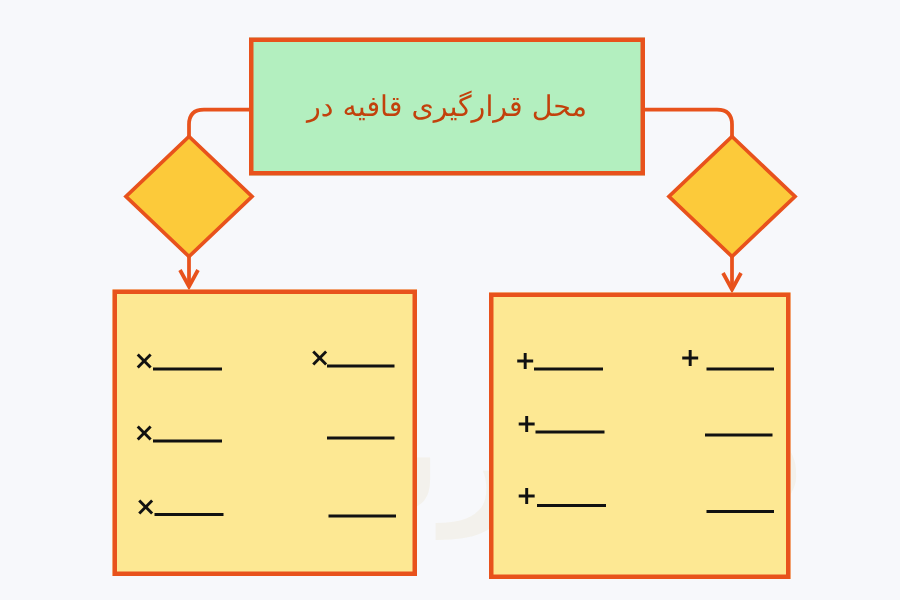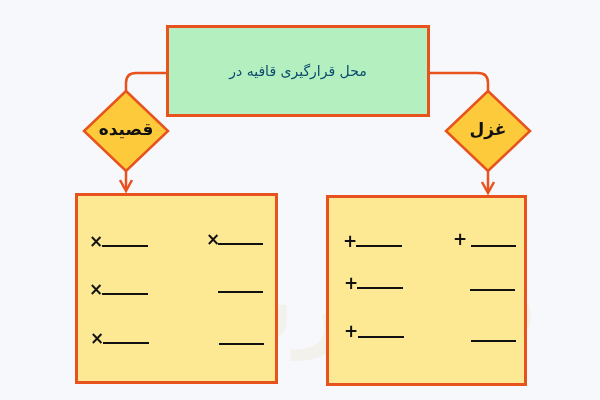--- a/index.html
+++ b/index.html
@@ -13,21 +13,21 @@
     svg.connectors { position: absolute; left: 0; top: 0; width: 600px; height: 400px; pointer-events: none; }
 
     .title-box {
       position: absolute; left: 166px; top: 25px; width: 258px; height: 86px;
       background: #b3efbf;
       border: 3px solid #e8521c;
       display: flex; flex-direction: column; align-items: center; justify-content: center;
       direction: rtl;
     }
     .title-line {
-      font-size: 14px; color: #0c4a6e; line-height: 28px; text-align: right; white-space: nowrap;
+      font-size: 19px; color: #c2410c; line-height: 28px; text-align: right; white-space: nowrap;
     }
 
     .diamond-label {
       position: absolute; font-size: 17px; font-weight: bold; color: #111;
       direction: rtl; text-align: center; width: 80px;
     }
 
     .box {
       position: absolute; background: #fde893;
       border: 3px solid #e8521c;
@@ -69,22 +69,20 @@
     <line x1="126" y1="171" x2="126" y2="190" stroke="#e8521c" stroke-width="2.5"></line>
     <polyline points="120,180 126,191 132,180" fill="none" stroke="#e8521c" stroke-width="2.5"></polyline>
     <line x1="488" y1="171" x2="488" y2="192" stroke="#e8521c" stroke-width="2.5"></line>
     <polyline points="482,182 488,193 494,182" fill="none" stroke="#e8521c" stroke-width="2.5"></polyline>
   </svg>
 
   <div class="title-box">
     <div class="title-line">محل قرارگیری قافیه در</div>
   </div>
 
-  <div class="diamond-label" style="left:86px; top:119px;">قصیده</div>
-  <div class="diamond-label" style="left:448px; top:119px;">غزل</div>
 
   <div class="box left">
 
     <div class="item" style="left:11px; top:36px; width:60px;">
       <span class="mark" style="left:0;">×</span>
       <span class="blank" style="left:13px; top:13px; width:46px;"></span>
     </div>
     <div class="item" style="left:128px; top:34px; width:60px;">
       <span class="mark" style="left:0;">×</span>
       <span class="blank" style="left:12px; top:13px; width:45px;"></span>

